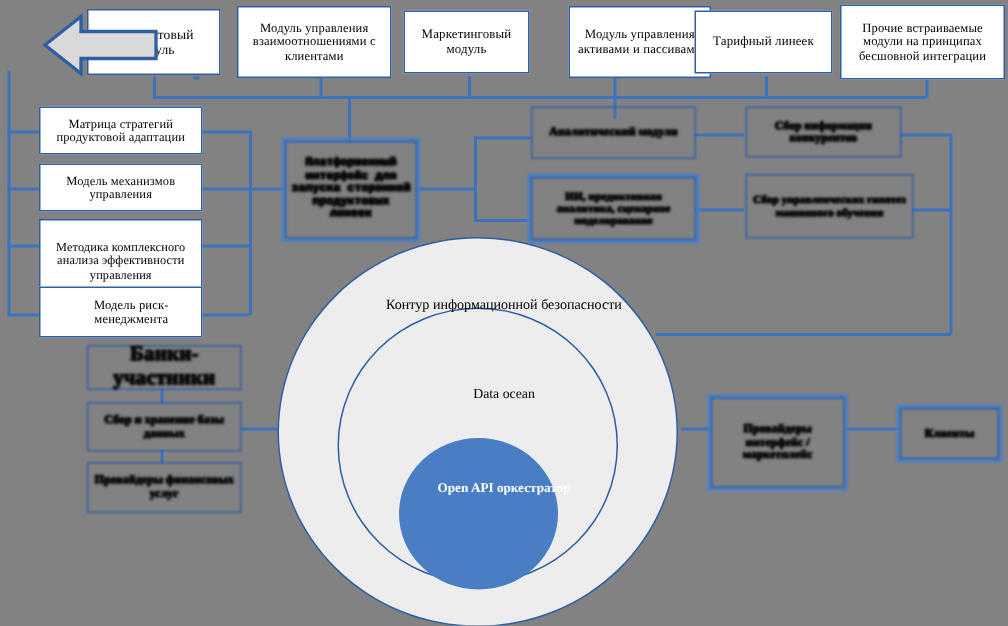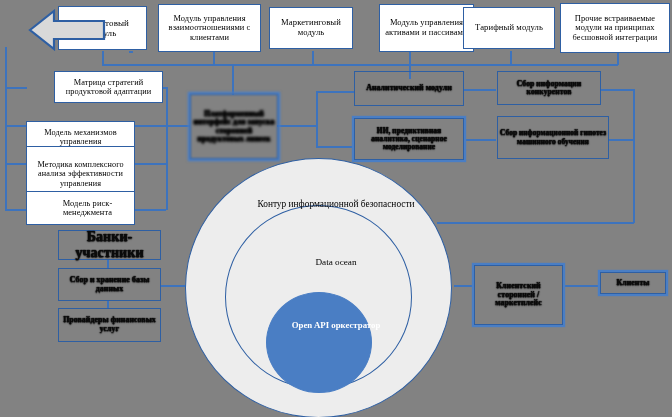--- a/index.html
+++ b/index.html
@@ -33,20 +33,21 @@
     font-weight:bold;
     text-shadow:0 0 1.1px #000, 0.5px 0 1.1px #2b2b2b, -0.5px 0 1.1px #2b2b2b, 0 0.5px 1.3px #1a1a1a;
     filter:blur(.55px);
   }
   .blur-strong{
     background:transparent;
     color:#070707;
     font-weight:bold;
     text-shadow:0 0 1.4px #000, 0.6px 0 1.4px #1f1f1f, -0.6px 0 1.4px #1f1f1f, 0 0.6px 1.6px #111;
     filter:blur(.85px);
+    font-family:Liberation Mono, monospace;
   }
   
   .dbl{box-shadow:inset 0 0 0 1.2px #ffffff00, 0 0 0 2.2px #4a7ec4;}
 
   
   .ln{position:absolute;background:#3d73bd;z-index:2;}
   .lnh{height:1.6px;}
   .lnv{width:1.6px;}
 
   
@@ -128,30 +129,30 @@
   <div class="node" style="left:158px;top:4px;width:103px;height:48px;font-size:8.4px;">
     <span>Модуль управления взаимоотношениями с клиентами</span>
   </div>
   <div class="node" style="left:269px;top:7px;width:84px;height:42px;font-size:8.6px;">
     <span>Маркетинговый модуль</span>
   </div>
   <div class="node" style="left:379px;top:4px;width:95px;height:48px;font-size:8.5px;">
     <span>Модуль управления активами и пассивами</span>
   </div>
   <div class="node" style="left:463px;top:7px;width:92px;height:42px;font-size:8.6px;">
-    <span>Тарифный модуль</span>
+    <span>Тарифный линеек</span>
   </div>
   <div class="node" style="left:560px;top:3px;width:110px;height:50px;font-size:8.4px;">
     <span>Прочие встраиваемые модули на принципах бесшовной интеграции</span>
   </div>
 
-  <div class="node" style="left:26px;top:71px;width:109px;height:32px;font-size:8.3px;margin-left:28px;">
+  <div class="node" style="left:26px;top:71px;width:109px;height:32px;font-size:8.3px;">
     <span>Матрица стратегий продуктовой адаптации</span>
   </div>
-  <div class="node" style="left:26px;top:109px;width:109px;height:32px;font-size:8.3px;margin-top:12px;">
+  <div class="node" style="left:26px;top:109px;width:109px;height:32px;font-size:8.3px;">
     <span>Модель механизмов управления</span>
   </div>
   <div class="node" style="left:26px;top:146px;width:109px;height:56px;font-size:8.2px;">
     <span>Методика комплексного анализа эффективности управления</span>
   </div>
   <div class="node" style="left:26px;top:191px;width:109px;height:34px;font-size:8.4px;padding-left:16px;">
     <span>Модель риск-менеджмента</span>
   </div>
 
   <div class="node blur-strong dbl" style="left:190px;top:94px;width:88px;height:65px;font-size:7.6px;">
@@ -162,21 +163,21 @@
     <span>Аналитический модули</span>
   </div>
   <div class="node blur dbl" style="left:354px;top:118px;width:110px;height:42px;font-size:7.4px;">
     <span>ИИ, предиктивная аналитика, сценарное моделирование</span>
   </div>
 
   <div class="node blur" style="left:497px;top:71px;width:104px;height:34px;font-size:7.6px;">
     <span>Сбор  информации конкурентов</span>
   </div>
   <div class="node blur" style="left:497px;top:116px;width:112px;height:43px;font-size:7.3px;">
-    <span>Сбор информационной гипотез машинного обучения</span>
+    <span>Сбор управленческих гипотез машинного обучения</span>
   </div>
 
   <div class="ell ell-outer" style="left:185px;top:158px;width:265px;height:258px;"></div>
   <div class="ell ell-mid" style="left:225px;top:205px;width:185px;height:182px;"></div>
   <div class="ell ell-core" style="left:266px;top:292px;width:104px;height:99px;"></div>
 
   <div class="ell-label" style="top:199px;font-size:9.4px;">
     <span>Контур информационной безопасности</span>
   </div>
   <div class="ell-label" style="top:257px;font-size:9.2px;">
@@ -190,19 +191,19 @@
     <span>Банки-участники</span>
   </div>
   <div class="node blur" style="left:58px;top:268px;width:103px;height:33px;font-size:7.8px;">
     <span>Сбор и хранение базы данных</span>
   </div>
   <div class="node blur" style="left:58px;top:308px;width:103px;height:34px;font-size:7.8px;">
     <span>Провайдеры финансовых услуг</span>
   </div>
 
   <div class="node blur dbl" style="left:474px;top:265px;width:89px;height:60px;font-size:7.8px;">
-    <span>Клиентский сторонней / маркетплейс</span>
-  </div>
-  <div class="node blur dbl" style="left:600px;top:272px;width:66px;height:22px;font-size:7.8px;">
+    <span>Провайдеры интерфейс / маркетплейс</span>
+  </div>
+  <div class="node blur dbl" style="left:600px;top:272px;width:66px;height:34px;font-size:7.8px;">
     <span>Клиенты</span>
   </div>
 
 </div>
 
 </body></html>

